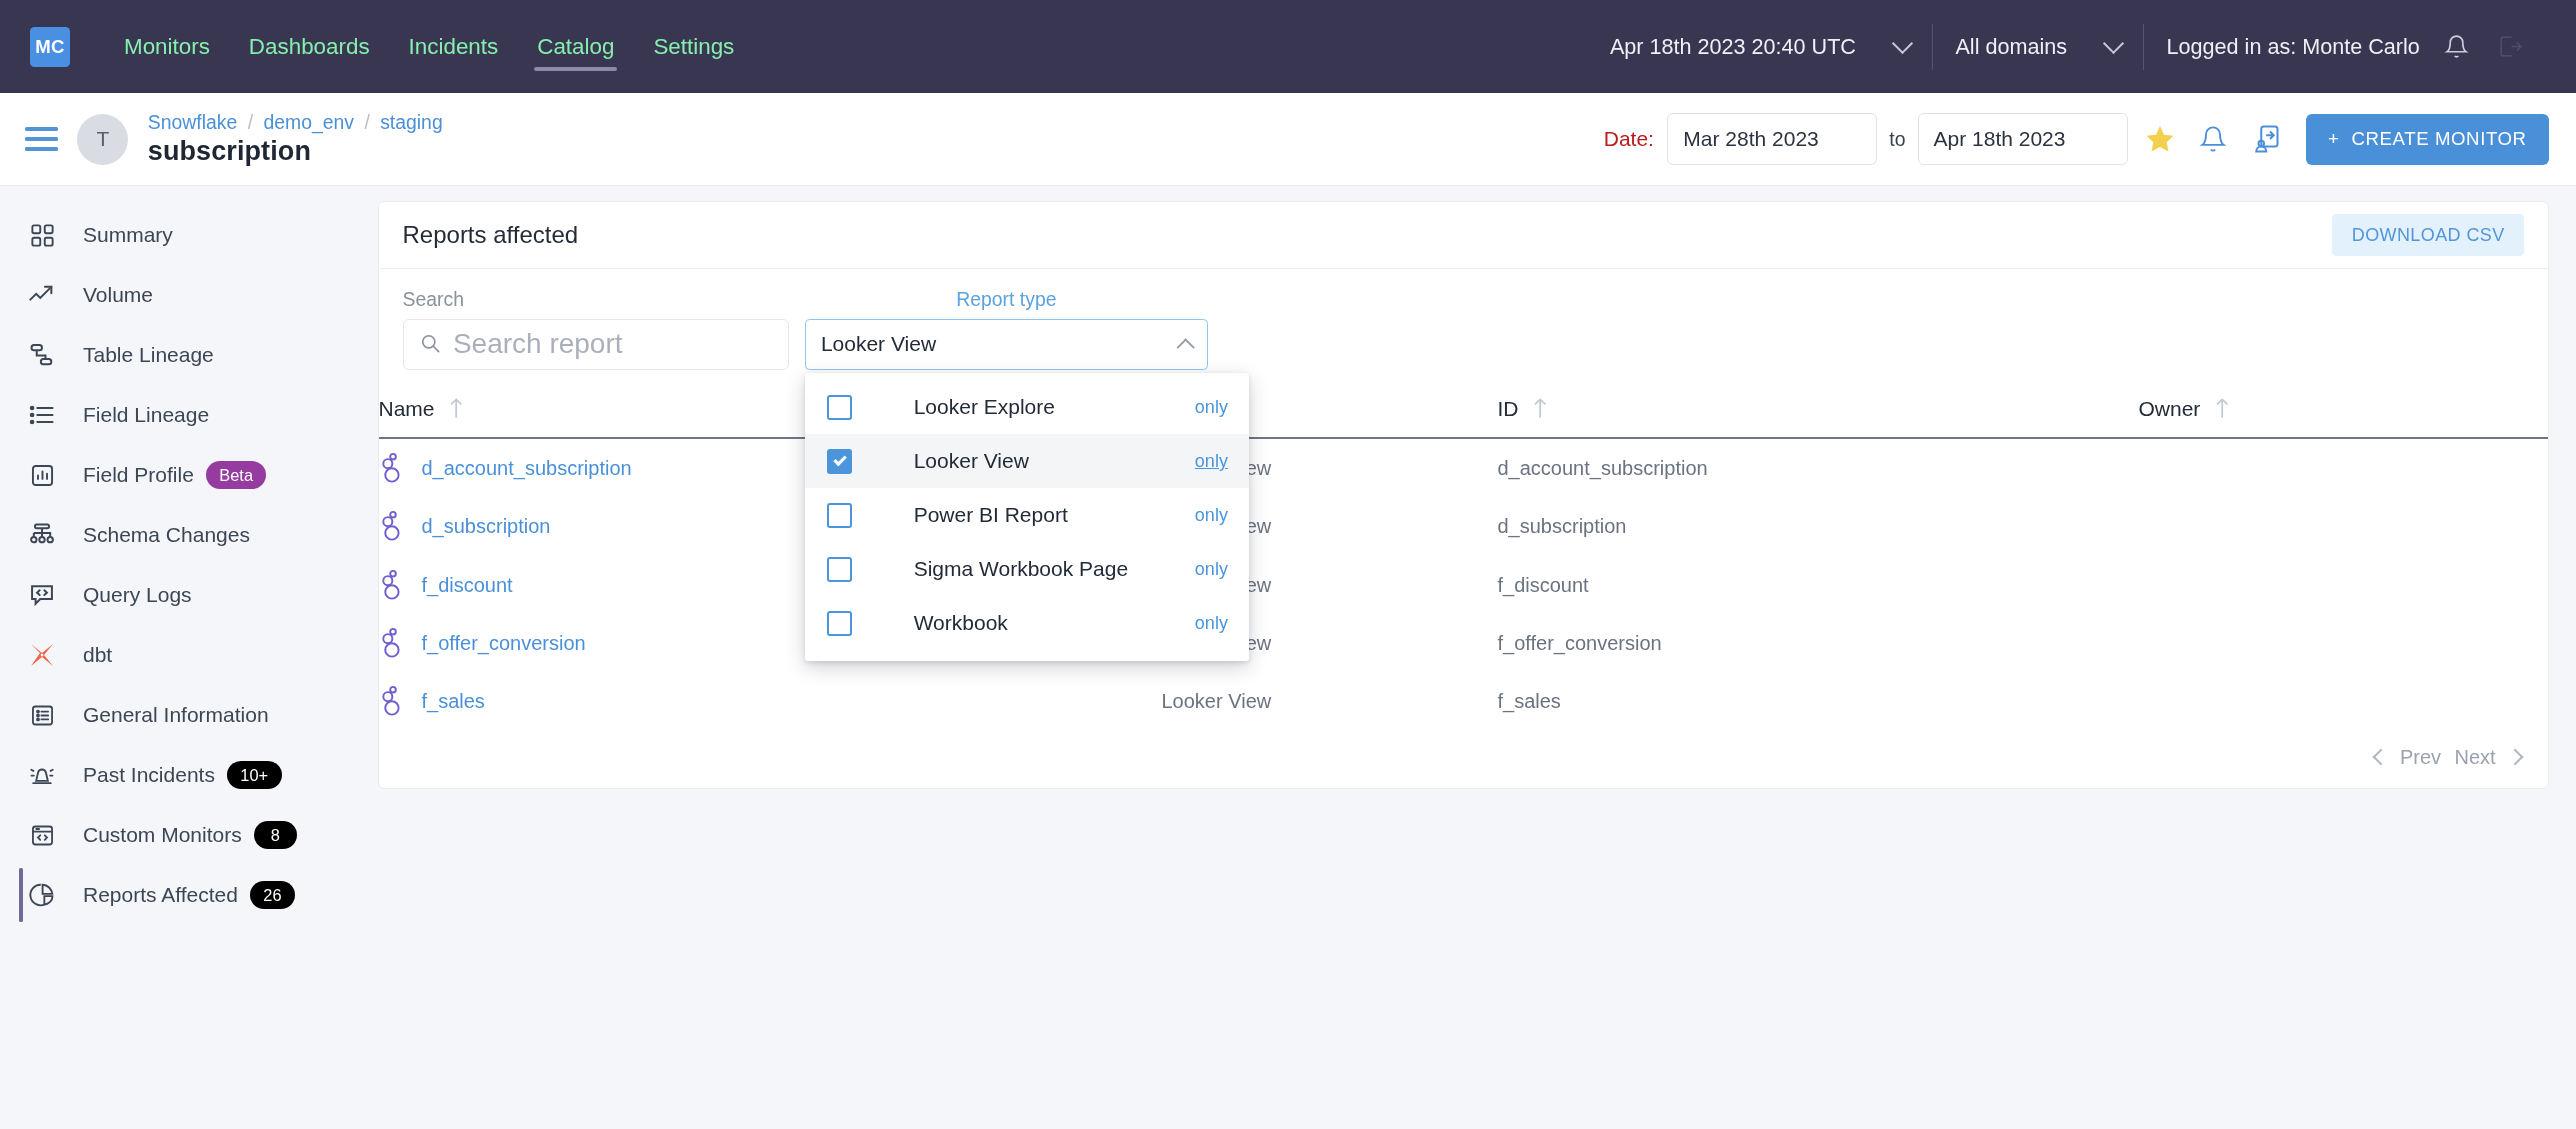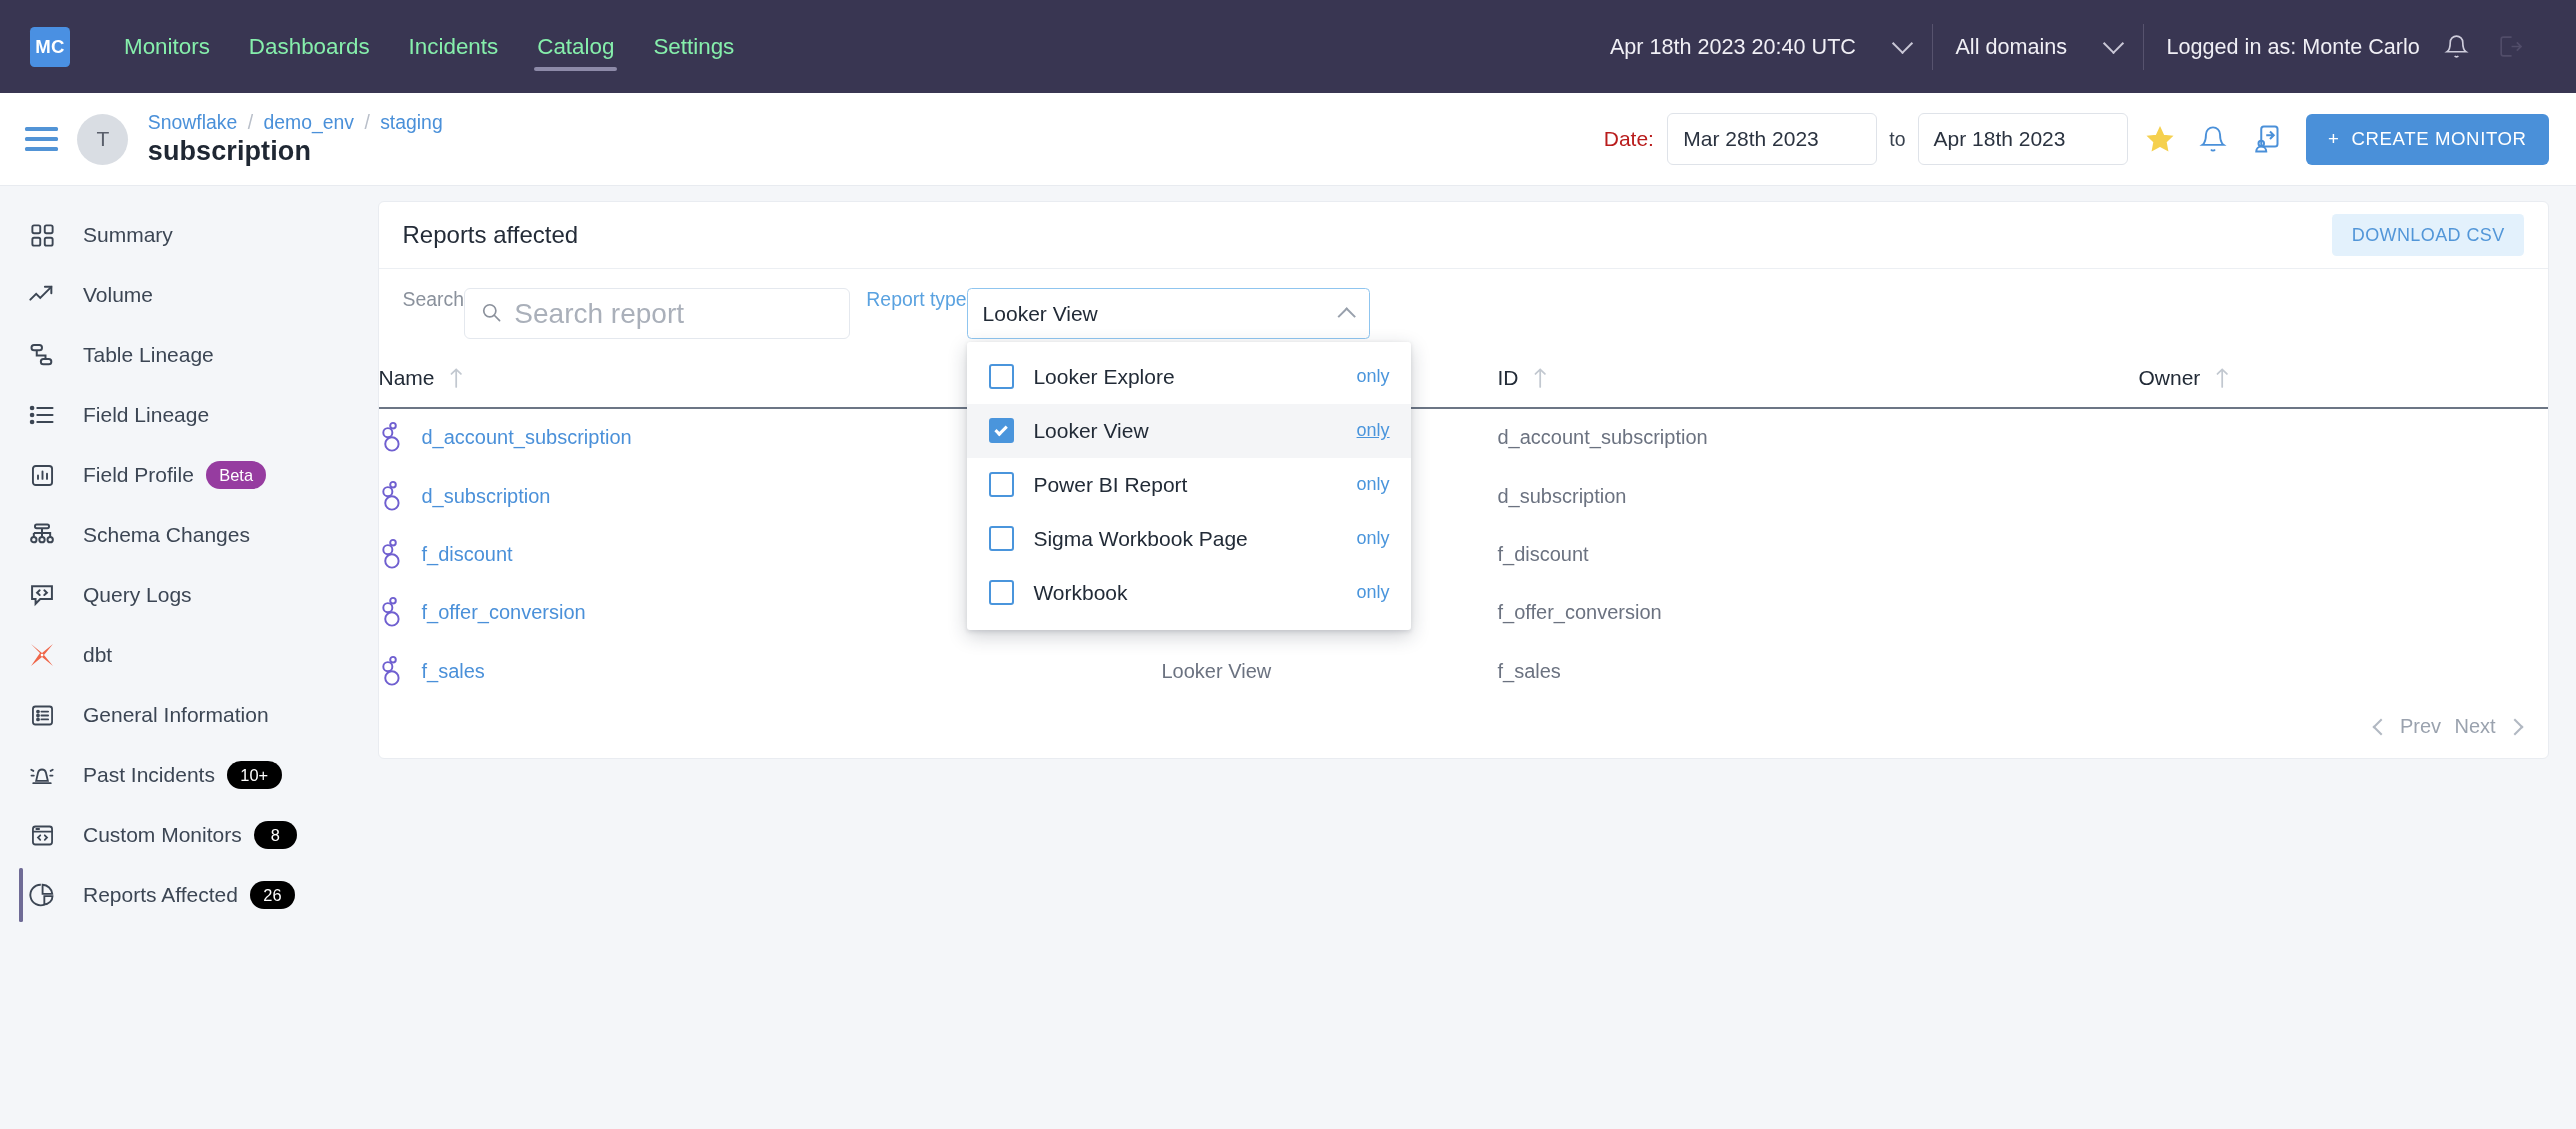--- a/index.html
+++ b/index.html
@@ -166,21 +166,21 @@
     margin-left: auto;
     background: #e3f1fc; color: #5296d8;
     border: none; border-radius: 4.5px;
     height: 42px; padding: 0 19.4px;
     font-size: 18px; letter-spacing: 0.4px;
     cursor: pointer;
     font-family: "Liberation Sans", sans-serif;
   }
 
   .filters { display: flex; align-items: flex-end; padding: 19.4px 24px 13.4px 24px; gap: 16.4px; }
-  .field { display: flex; }
+  .field { display: flex; flex-direction: column; }
   .field-label { font-size: 19.4px; color: #8a919c; margin-bottom: 7.5px; }
   .field-label.accent { color: #5aa2e0; text-align: center; }
   .search-box {
     width: 386px; height: 51px;
     border: 0.7px solid #e4e8ee; border-radius: 6px;
     display: flex; align-items: center; padding: 0 15px; gap: 12px;
     background: #fff;
   }
   .search-box input {
     border: none; outline: none; font-size: 28px;
@@ -212,20 +212,21 @@
     border-radius: 3px;
     box-shadow: 0 6px 19.4px rgba(30,40,60,.22), 0 1.5px 4.5px rgba(30,40,60,.12);
     z-index: 60;
     padding: 7.5px 0 10.4px 0;
   }
   .dd-item {
     display: flex; align-items: center;
     height: 54px;
     padding: 0 21px 0 22.4px;
     cursor: pointer;
+    gap: 42px;
   }
   .dd-item.selected { background: #f4f5f7; }
   .cb {
     width: 25px; height: 25px;
     border: 2.2px solid #4a95dc; border-radius: 3px;
     background: #fff;
     flex: 0 0 auto;
     display: flex; align-items: center; justify-content: center;
   }
   .cb.checked { background: #4a95dc; border-color: #4a95dc; }

